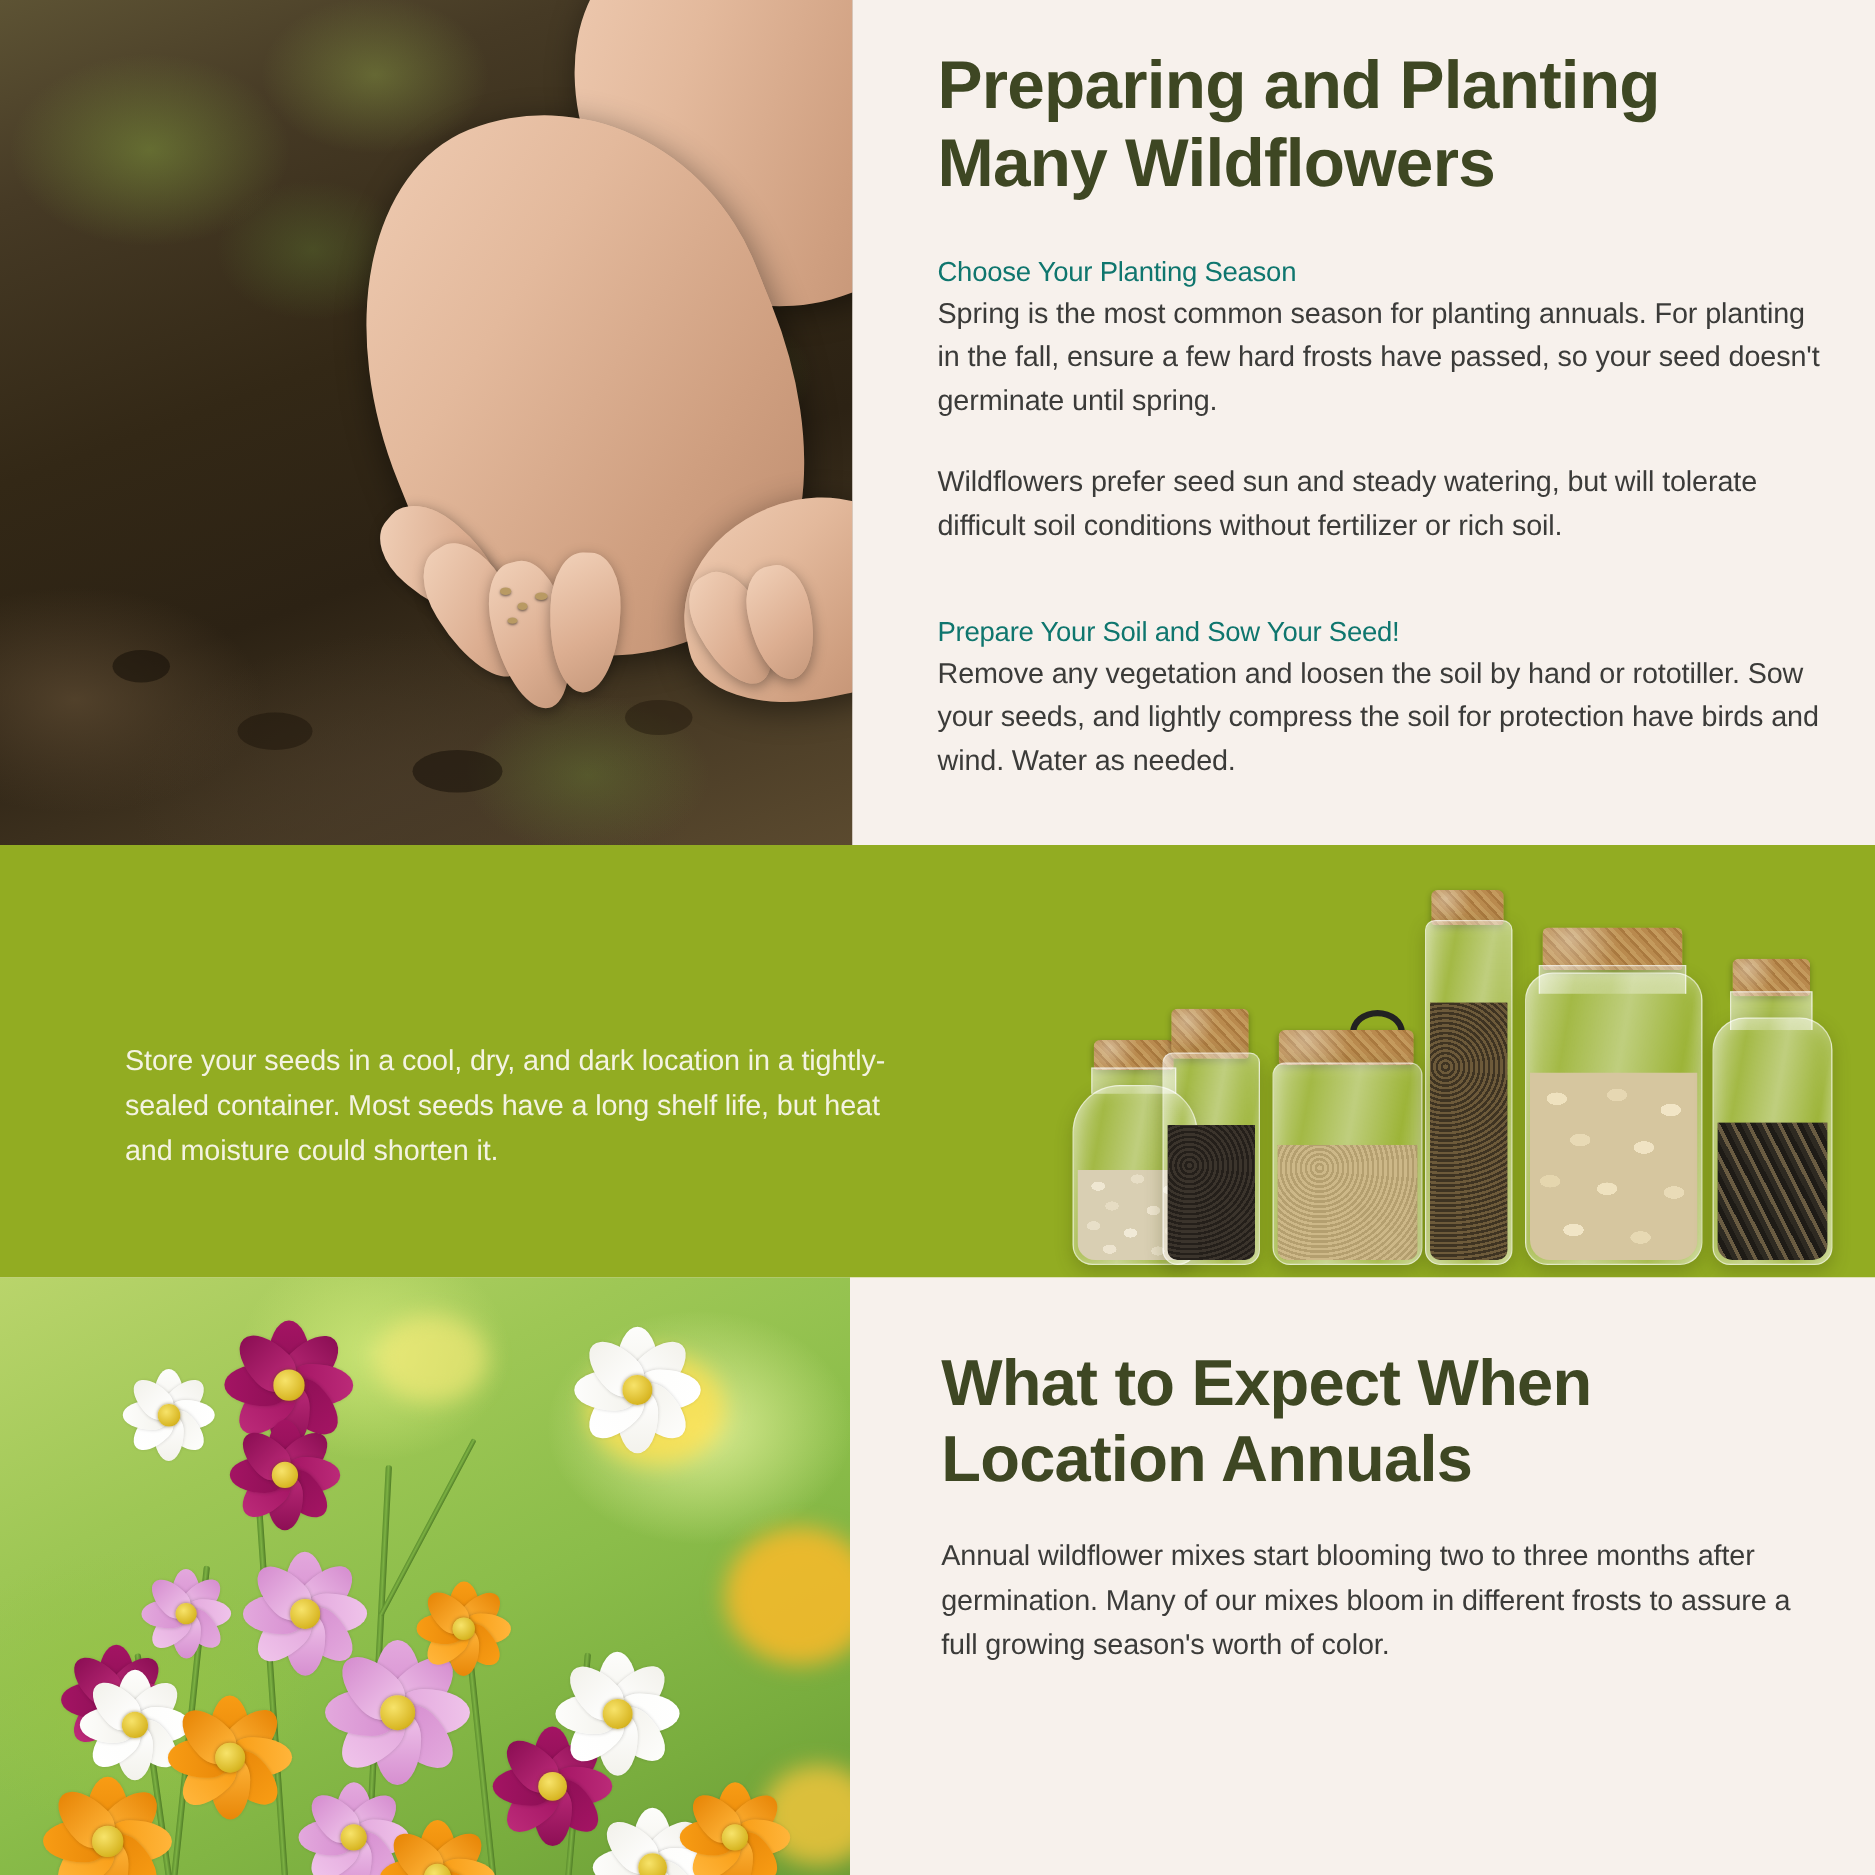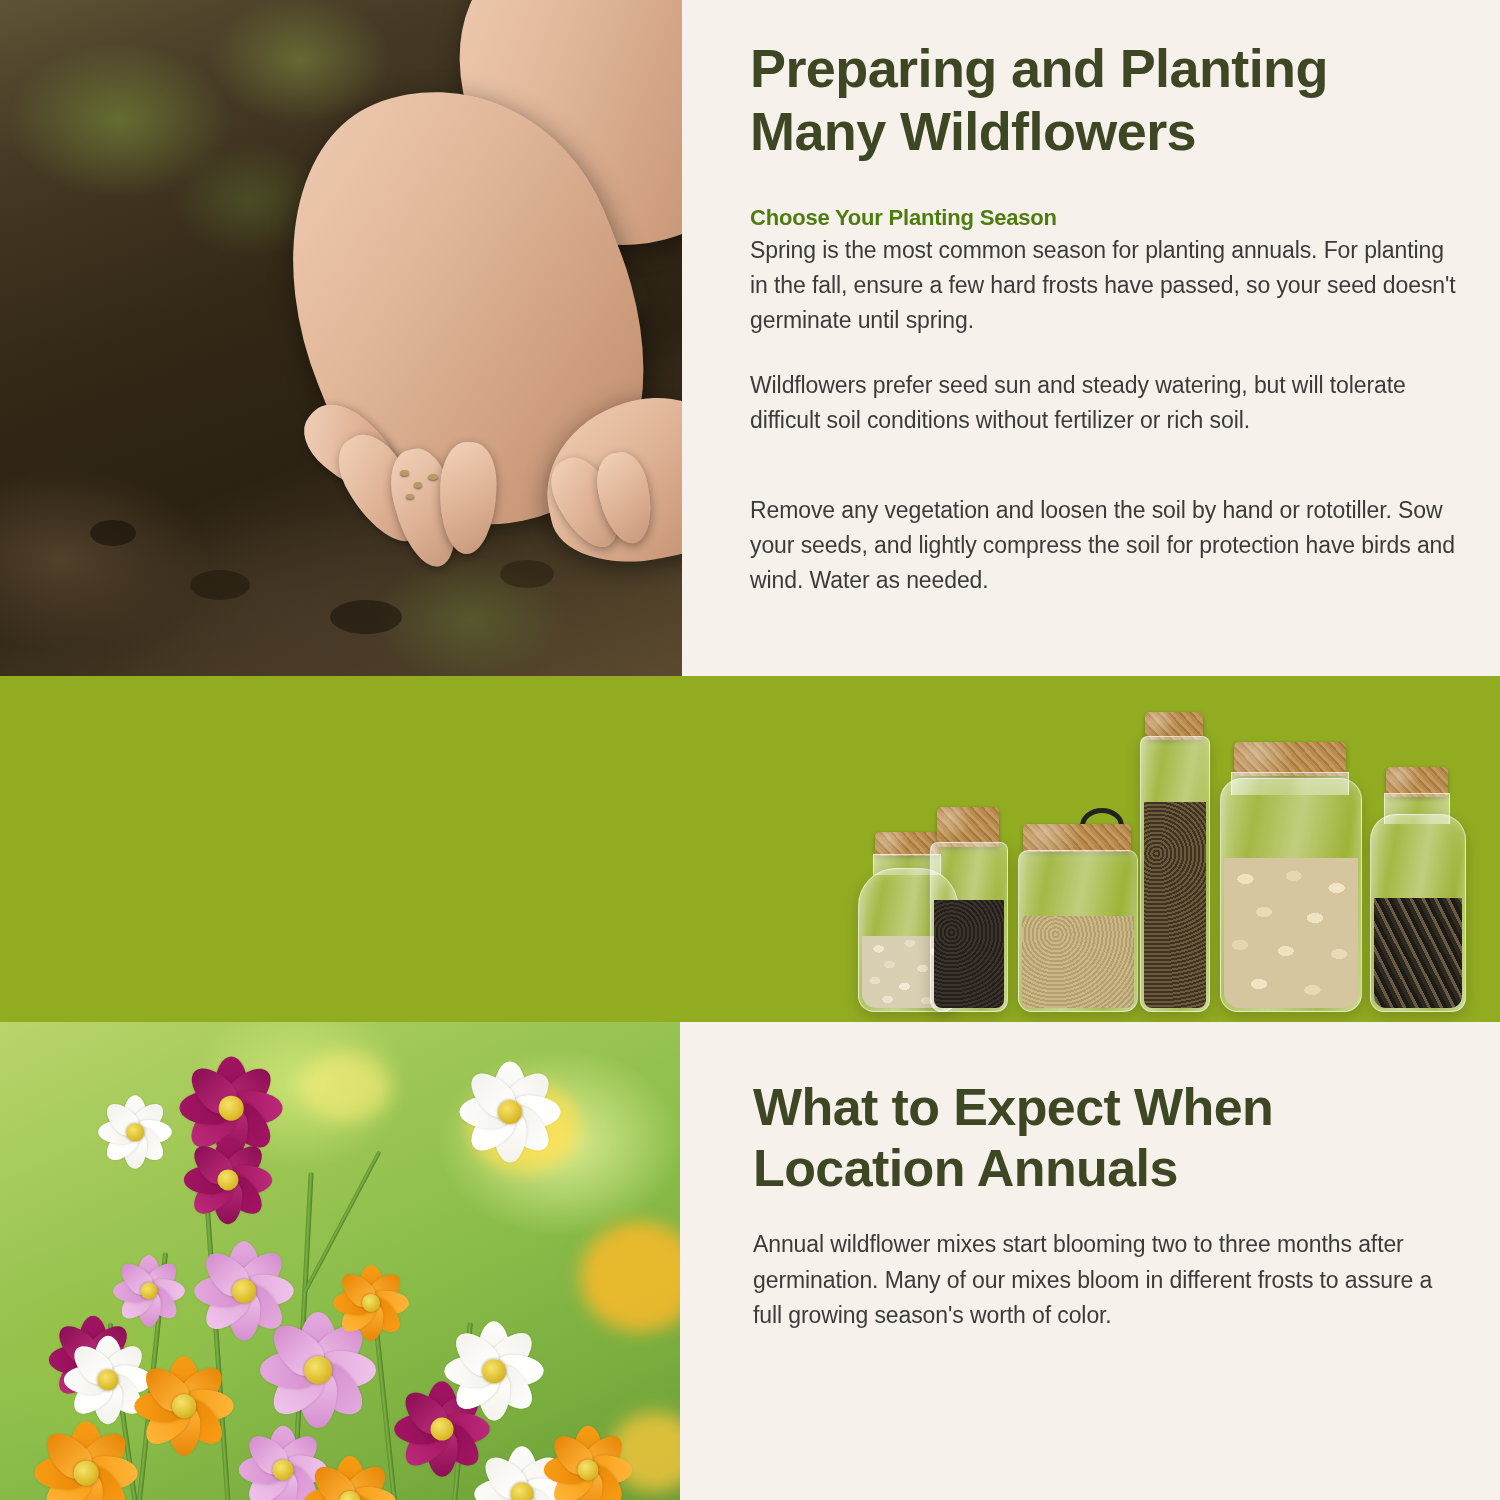--- a/index.html
+++ b/index.html
@@ -65,21 +65,21 @@
     color:#3e4723;
     font-weight:bold;
     letter-spacing:-0.6px;
   }
   h1.title-main{
     position:absolute;left:68px;top:37px;width:690px;margin:0;
     font-size:54px;line-height:1.16;
   }
   .sub-block{position:absolute;left:68px;width:710px;}
   .sub-head{
-    color:#4d7c0f;font-weight:bold;font-size:22px;margin:0 0 2px 0;letter-spacing:-0.2px;
+    color:#0f766e;font-weight:normal;font-size:22px;margin:0 0 2px 0;letter-spacing:-0.2px;
   }
   .sub-body{
     color:#3b3b39;font-size:23px;line-height:1.52;margin:0;letter-spacing:-0.1px;
   }
   #sub0{top:205px;}
   #sub1{top:368px;}
   #sub2{top:493px;}
 
   
   .band-green{
@@ -236,25 +236,27 @@
     <div class="sub-block" id="sub0">
       <p class="sub-head">Choose Your Planting Season</p>
       <p class="sub-body">Spring is the most common season for planting annuals. For planting in the fall, ensure a few hard frosts have passed, so your seed doesn't germinate until spring.</p>
     </div>
 
     <div class="sub-block" id="sub1">
       <p class="sub-body">Wildflowers prefer seed sun and steady watering, but will tolerate difficult soil conditions without fertilizer or rich soil.</p>
     </div>
 
     <div class="sub-block" id="sub2">
+      <p class="sub-head">Prepare Your Soil and Sow Your Seed!</p>
       <p class="sub-body">Remove any vegetation and loosen the soil by hand or rototiller. Sow your seeds, and lightly compress the soil for protection have birds and wind. Water as needed.</p>
     </div>
   </div>
 
   <div class="block band-green">
+    <p class="band-body">Store your seeds in a cool, dry, and dark location in a tightly-sealed container. Most seeds have a long shelf life, but heat and moisture could shorten it.</p>
 
     <div class="jars">
 
       <div class="jar" style="left:18px;width:98px;height:180px;">
         <div class="cork" style="top:0;width:64px;height:24px;"></div>
         <div class="neck" style="top:22px;width:66px;height:20px;"></div>
         <div class="glass" style="height:142px;border-radius:38px 38px 16px 16px;">
           <div class="fill f-beans" style="height:72px;border-radius:0 0 14px 14px;"></div>
         </div>
       </div>

